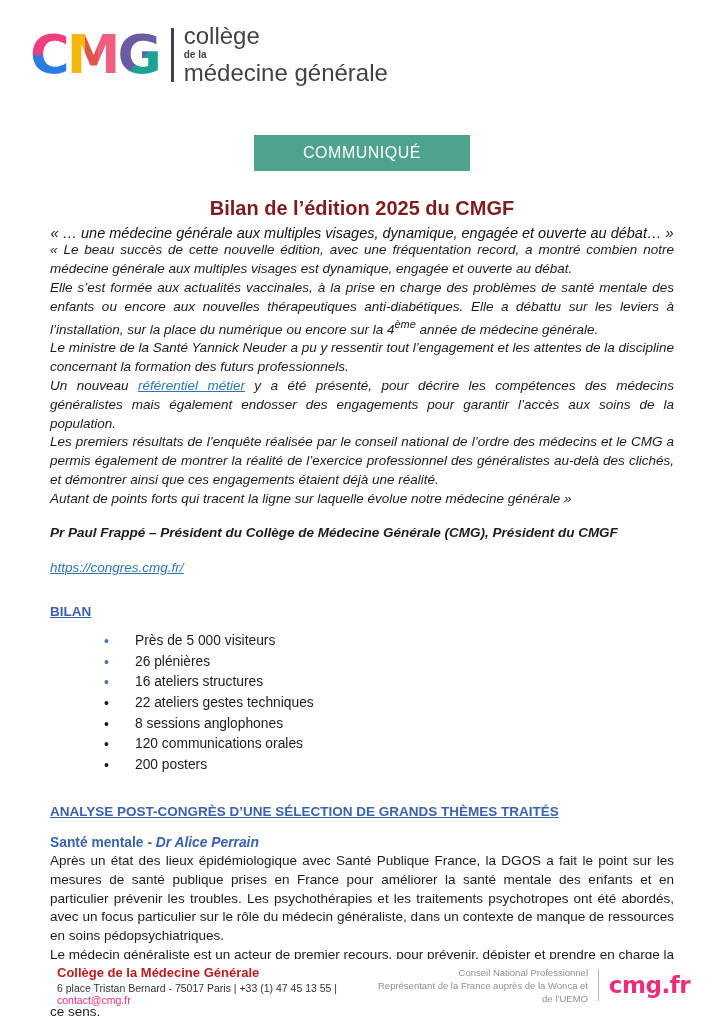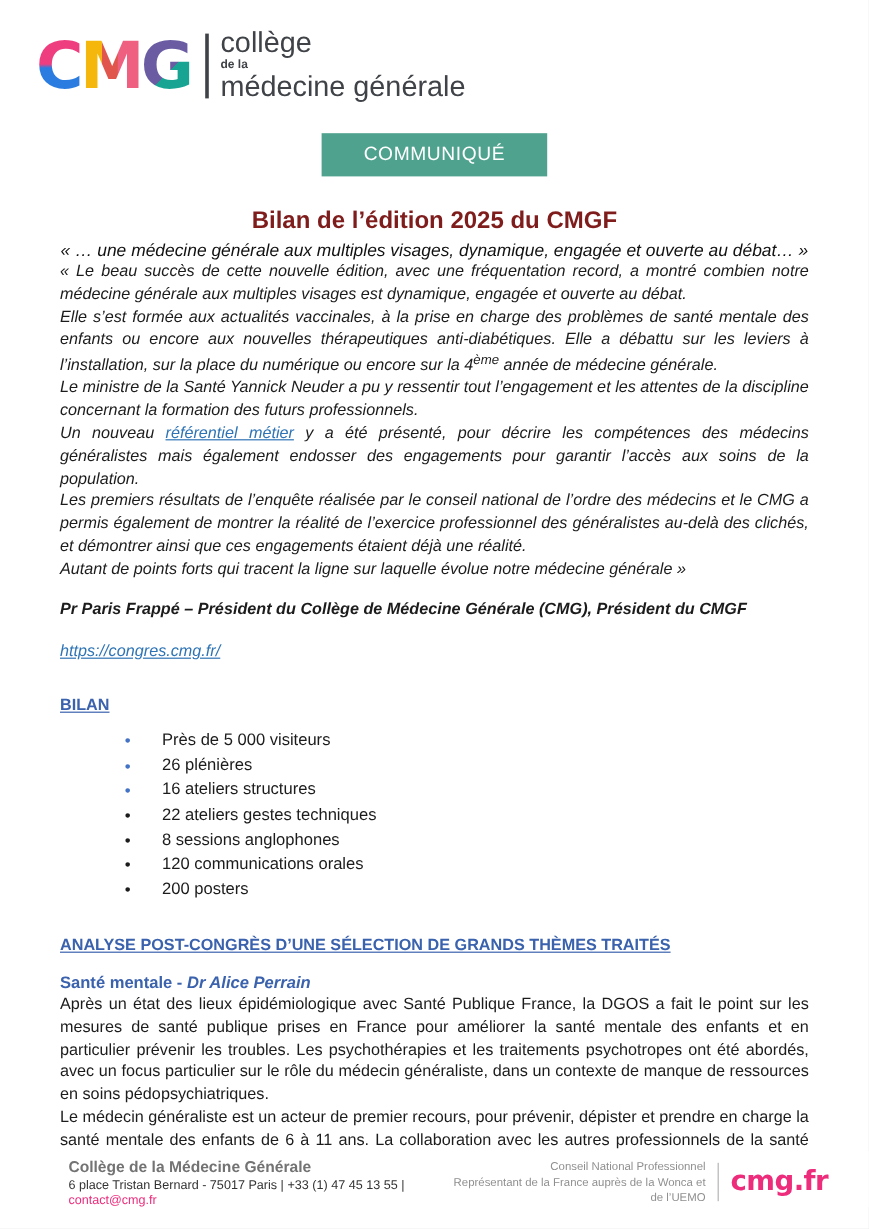--- a/index.html
+++ b/index.html
@@ -23,21 +23,21 @@
     .cmg-c { background:linear-gradient(180deg,#ee3e80 0%,#ee3e80 47%,#2b7ce0 53%,#2b7ce0 100%); -webkit-background-clip:text; color:transparent; }
     .cmg-m { background:linear-gradient(90deg,#f6b70c 0%,#f6b70c 36%,#e0564c 36%,#e0564c 62%,#ee5f80 62%,#ee5f80 100%); -webkit-background-clip:text; color:transparent; }
     .cmg-g { background:linear-gradient(135deg,#6a5ba3 0%,#6a5ba3 58%,#17a493 58%,#17a493 100%); -webkit-background-clip:text; color:transparent; }
   }
   .logo-divider { width:3px; height:54px; background:#3f4247; margin:0 10px 0 12px; }
   .logo-text { color:#3f4247; line-height:1; }
   .lt-big { display:block; font-size:24px; font-weight:normal; letter-spacing:0; }
   .lt-small { display:block; font-size:10px; font-weight:bold; margin:2px 0 1px; }
   
   .banner {
-    width:188px; margin:26px auto 0; padding:9px 0;
+    width:216px; margin:50px auto 0; padding:9px 0;
     background:var(--banner-teal, #4FA28E);
     color:#fff; text-align:center; font-size:16px; letter-spacing:0.5px;
   }
   
   .content { padding:0 50px; }
   h1.doc-title { text-align:center; font-size:20px; margin:26px 0 5px; color:#7f1d1d; font-weight:bold; }
   .doc-subtitle { text-align:center; font-size:14.5px; font-weight:normal; font-style:italic; color:#111; }
   p.body { font-size:13.5px; line-height:1.4; margin:0; text-align:justify; }
   p.quote { font-style:italic; }
   .gap { margin-top:12px; }
@@ -55,21 +55,21 @@
   ul.bilan li.blue::before { color:var(--bullet-blue, #4472C4); }
   ul.bilan li.dark::before { color:#1c1c1c; }
   h3.sub { color:var(--heading-blue, #3A62AD); font-size:13.8px; font-weight:bold; margin:16px 0 2px; }
   h3.sub em { font-weight:bold; }
   
   .footer {
     position:absolute; left:0; right:0; bottom:18px;
     display:flex; justify-content:space-between; align-items:center;
     padding:6px 34px 0 57px; background:#fff;
   }
-  .f-org { font-size:13px; font-weight:bold; color:#737373; }
+  .f-org { font-size:13px; font-weight:bold; color:#b91c1c; }
   .f-addr { font-size:10.5px; color:#333; margin-top:2px; }
   .f-email { color:var(--brand-pink, #ED2D7C); text-decoration:none; cursor:pointer; }
   .f-right { display:flex; align-items:center; }
   .f-cnp { text-align:right; font-size:9.5px; color:#8f8f8f; line-height:1.4; }
   .f-vline { width:1px; height:32px; background:#b5b5b5; margin:0 10px; }
   .f-brand { font-size:23px; font-weight:800; color:var(--brand-pink, #ED2D7C); font-family:"DejaVu Sans", sans-serif; letter-spacing:-0.5px; }
 </style>
 </head>
 <body>
 
@@ -100,21 +100,21 @@
 
     <p class="body quote gap"><span>Elle s’est formée aux actualités vaccinales, à la prise en charge des problèmes de santé mentale des enfants ou encore aux nouvelles thérapeutiques anti-diabétiques. Elle a débattu sur les leviers à l’installation, sur la place du numérique ou encore sur la 4</span><sup class="sup">ème</sup><span> année de médecine générale.</span></p>
     <p class="body quote">Le ministre de la Santé Yannick Neuder a pu y ressentir tout l’engagement et les attentes de la discipline concernant la formation des futurs professionnels.</p>
 
     <p class="body quote gap"><span>Un nouveau </span><a class="inline-link" href="#">référentiel métier</a><span> y a été présenté, pour décrire les compétences des médecins généralistes mais également endosser des engagements pour garantir l’accès aux soins de la population.</span></p>
 
     <p class="body quote gap">Les premiers résultats de l’enquête réalisée par le conseil national de l’ordre des médecins et le CMG a permis également de montrer la réalité de l’exercice professionnel des généralistes au-delà des clichés, et démontrer ainsi que ces engagements étaient déjà une réalité.</p>
 
     <p class="body quote gap">Autant de points forts qui tracent la ligne sur laquelle évolue notre médecine générale »</p>
 
-    <p class="sig">Pr Paris Frappé – Président du Collège de Médecine Générale (CMG), Président du CMGF</p>
+    <p class="sig">Pr Paul Frappé – Président du Collège de Médecine Générale (CMG), Président du CMGF</p>
     <a class="site-link" href="#">https://congres.cmg.fr/</a>
 
     <h2 class="section">BILAN</h2>
     <ul class="bilan">
       <li class="blue">Près de 5 000 visiteurs</li>
       <li class="blue">26 plénières</li>
       <li class="blue">16 ateliers structures</li>
       <li class="dark">22 ateliers gestes techniques</li>
       <li class="dark">8 sessions anglophones</li>
       <li class="dark">120 communications orales</li>

